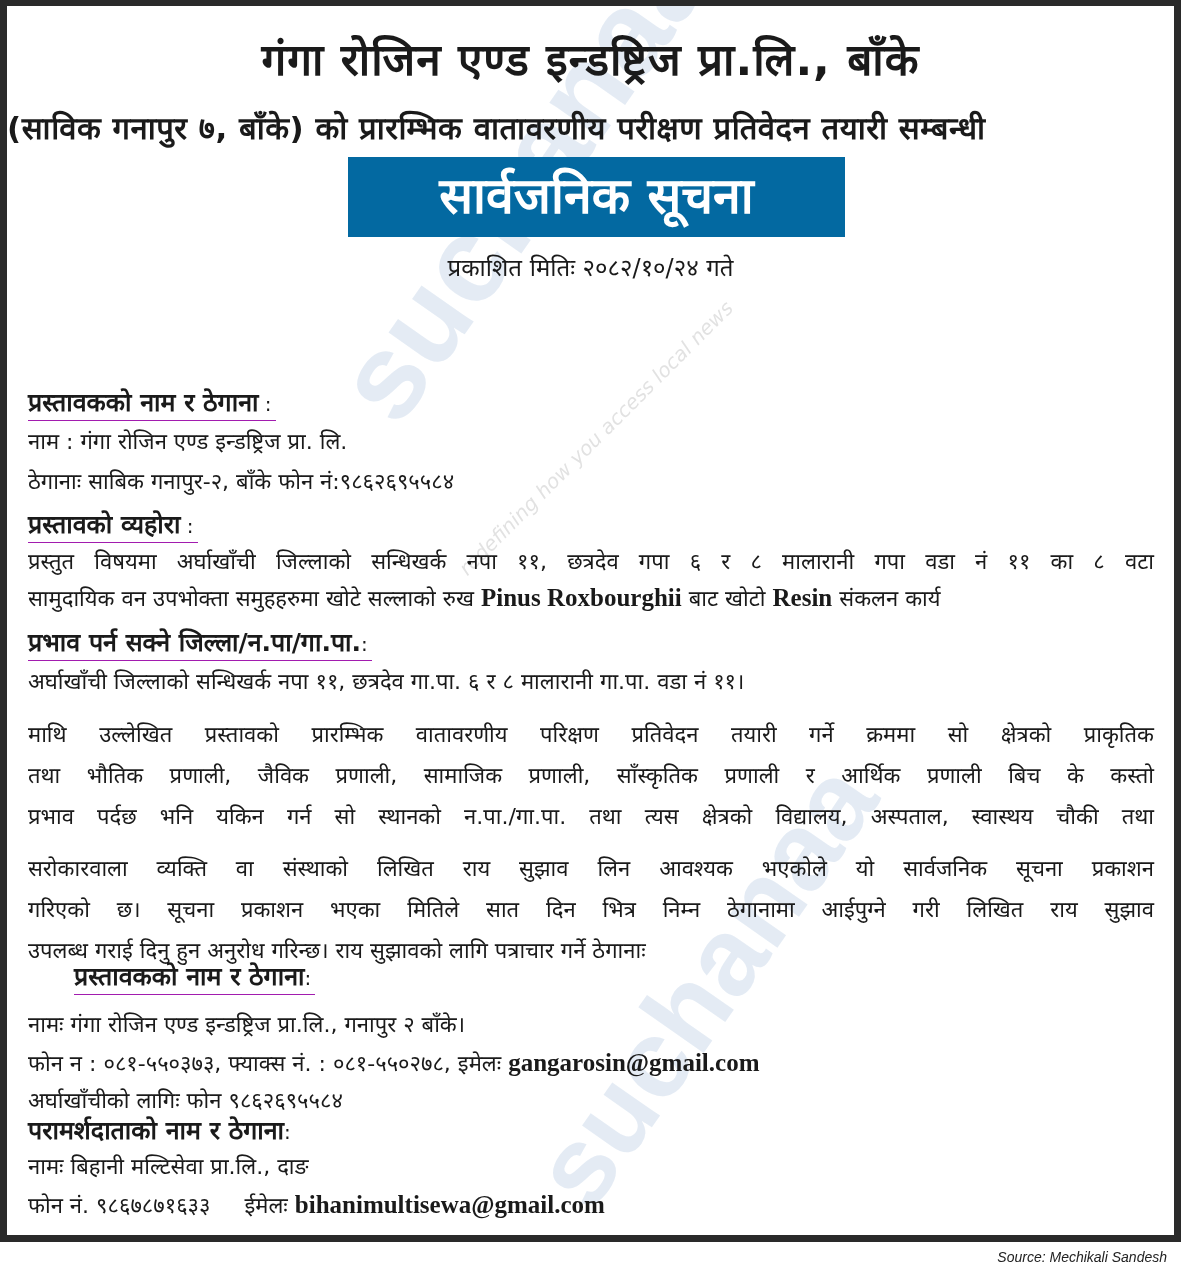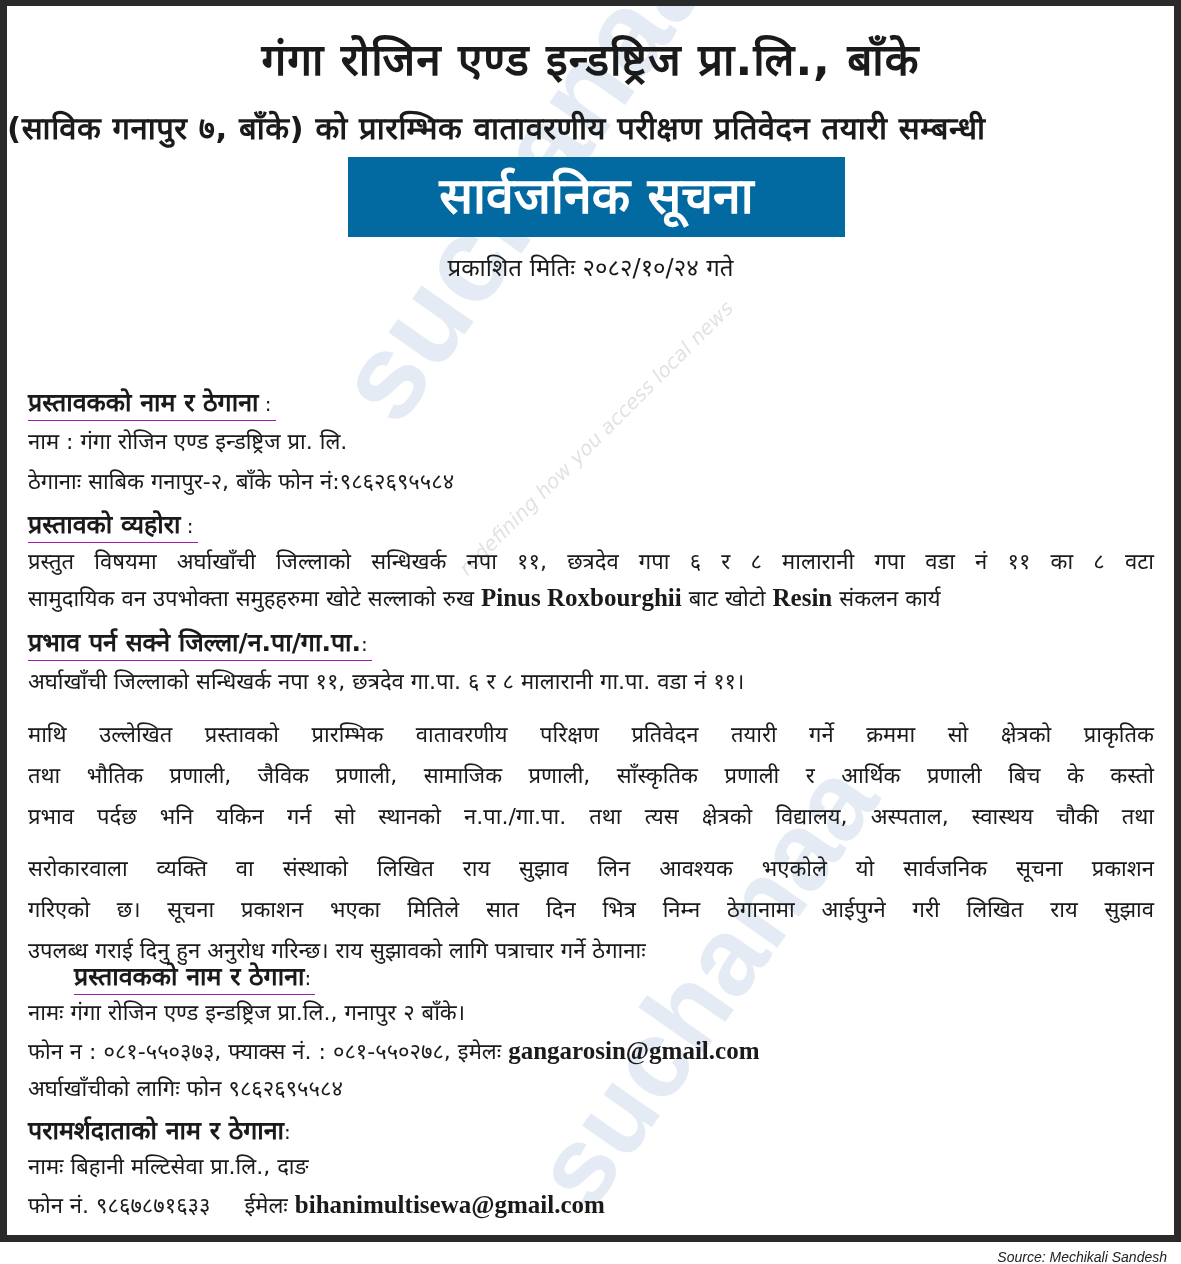--- a/index.html
+++ b/index.html
@@ -98,21 +98,21 @@
     <div class="line justify" style="height:41px;line-height:41px;">प्रभाव पर्दछ भनि यकिन गर्न सो स्थानको न.पा./गा.पा. तथा त्यस क्षेत्रको विद्यालय, अस्पताल, स्वास्थय चौकी तथा</div>
     <div class="line justify" style="height:41px;line-height:41px;margin-top:11px;">सरोकारवाला व्यक्ति वा संस्थाको लिखित राय सुझाव लिन आवश्यक भएकोले यो सार्वजनिक सूचना प्रकाशन</div>
     <div class="line justify" style="height:41px;line-height:41px;">गरिएको छ। सूचना प्रकाशन भएका मितिले सात दिन भित्र निम्न ठेगानामा आईपुग्ने गरी लिखित राय सुझाव</div>
     <div class="line" style="height:41px;line-height:41px;">उपलब्ध गराई दिनु हुन अनुरोध गरिन्छ। राय सुझावको लागि पत्राचार गर्ने ठेगानाः</div>
   </div>
 
   <div class="body-text" style="top:952px;">
     <div style="height:36px;margin-left:46px;">
       <span class="heading"><span>प्रस्तावकको नाम र ठेगाना</span><span style="font-weight:normal;font-size:20px;">:</span></span>
     </div>
-    <div class="line" style="height:38px;line-height:38px;">नामः गंगा रोजिन एण्ड इन्डष्ट्रिज प्रा.लि., गनापुर २ बाँके।</div>
+    <div class="line" style="height:38px;line-height:38px;margin-top:12px;">नामः गंगा रोजिन एण्ड इन्डष्ट्रिज प्रा.लि., गनापुर २ बाँके।</div>
     <div class="line" style="height:38px;line-height:38px;"><span>फोन न : ०८१-५५०३७३, फ्याक्स नं. : ०८१-५५०२७८, इमेलः </span><span class="latin">gangarosin@gmail.com</span></div>
     <div class="line" style="height:38px;line-height:38px;">अर्घाखाँचीको लागिः फोन ९८६२६९५५८४</div>
   </div>
 
   <div class="body-text" style="top:1106px;">
     <div style="height:36px;">
       <span class="heading" style="border-bottom:none;"><span>परामर्शदाताको नाम र ठेगाना</span><span style="font-weight:normal;font-size:20px;">:</span></span>
     </div>
     <div class="line" style="height:38px;line-height:38px;">नामः बिहानी मल्टिसेवा प्रा.लि., दाङ</div>
     <div class="line" style="height:38px;line-height:38px;"><span>फोन नं. ९८६७८७१६३३</span><span style="display:inline-block;width:34px;"></span><span>ईमेलः </span><span class="latin">bihanimultisewa@gmail.com</span></div>

